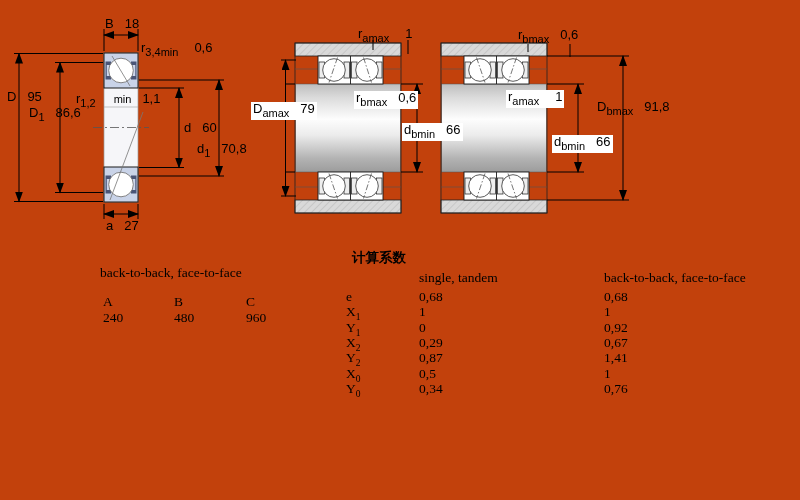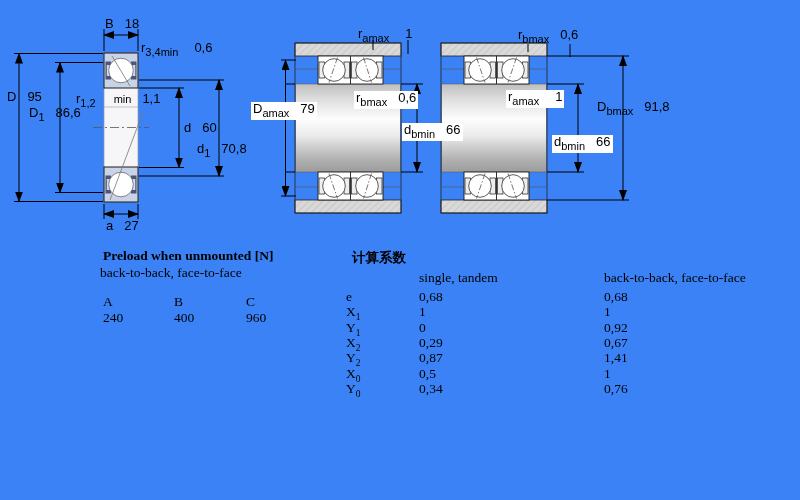--- a/index.html
+++ b/index.html
@@ -1,16 +1,16 @@
 <!DOCTYPE html>
 <html><head>
 <meta charset="utf-8">
 <style>
   html,body{margin:0;padding:0;background:#fff;}
-  #stage{position:relative;width:800px;height:500px;background:#3b82f6;overflow:hidden;
+  #stage{position:relative;width:800px;height:500px;background:#c2410c;overflow:hidden;
          font-family:"Liberation Sans",sans-serif;color:#000;text-align:center;}
   #draw-svg{position:absolute;left:0;top:0;}
   .dim{position:absolute;font-size:13px;line-height:14px;white-space:nowrap;}
   .dim .sb{font-size:11px;vertical-align:-4px;letter-spacing:0;}
   .dim .sf{font-size:11px;margin-left:3px;padding-left:15px;}
   .dim .val{margin-left:11px;}
   .dim .g16{margin-left:16px;}
   .onwhite{background:#fff;padding:0 2px;}
   .ser{position:absolute;font-family:"Liberation Serif","DejaVu Serif",serif;
        font-size:13.5px;line-height:15px;white-space:nowrap;}
@@ -203,27 +203,26 @@
 <div class="dim" style="left:358px;top:27px"><span>r</span><span class="sb">amax</span><span class="g16">1</span></div>
 <div class="dim onwhite" style="left:251px;top:102px"><span>D</span><span class="sb">amax</span><span class="val">79</span></div>
 <div class="dim onwhite" style="left:354px;top:91px"><span>r</span><span class="sb">bmax</span><span class="val">0,6</span></div>
 <div class="dim onwhite" style="left:402px;top:123px"><span>d</span><span class="sb">bmin</span><span class="val">66</span></div>
 
 <div class="dim" style="left:518px;top:28px"><span>r</span><span class="sb">bmax</span><span class="val">0,6</span></div>
 <div class="dim onwhite" style="left:506px;top:90px"><span>r</span><span class="sb">amax</span><span class="g16">1</span></div>
 <div class="dim" style="left:597px;top:100px"><span>D</span><span class="sb">bmax</span><span class="val">91,8</span></div>
 <div class="dim onwhite" style="left:552px;top:135px"><span>d</span><span class="sb">bmin</span><span class="val">66</span></div>
 
-<div class="ser bold" style="left:103px;top:248px">Preload when unmounted [N]</div>
 <div class="ser" style="left:100px;top:265px">back-to-back, face-to-face</div>
 <div class="ser" style="left:103px;top:294px">A</div>
 <div class="ser" style="left:174px;top:294px">B</div>
 <div class="ser" style="left:246px;top:294px">C</div>
 <div class="ser" style="left:103px;top:310px">240</div>
-<div class="ser" style="left:174px;top:310px">400</div>
+<div class="ser" style="left:174px;top:310px">480</div>
 <div class="ser" style="left:246px;top:310px">960</div>
 
 <div class="ser bold" style="left:352px;top:250px">计算系数</div>
 <div class="ser" style="left:419px;top:270px">single, tandem</div>
 <div class="ser" style="left:604px;top:270px">back-to-back, face-to-face</div>
 
 <div class="ser" style="left:346px;top:289px"><span>e</span><span class="sb"></span></div>
 <div class="ser" style="left:419px;top:289px">0,68</div>
 <div class="ser" style="left:604px;top:289px">0,68</div>
 

